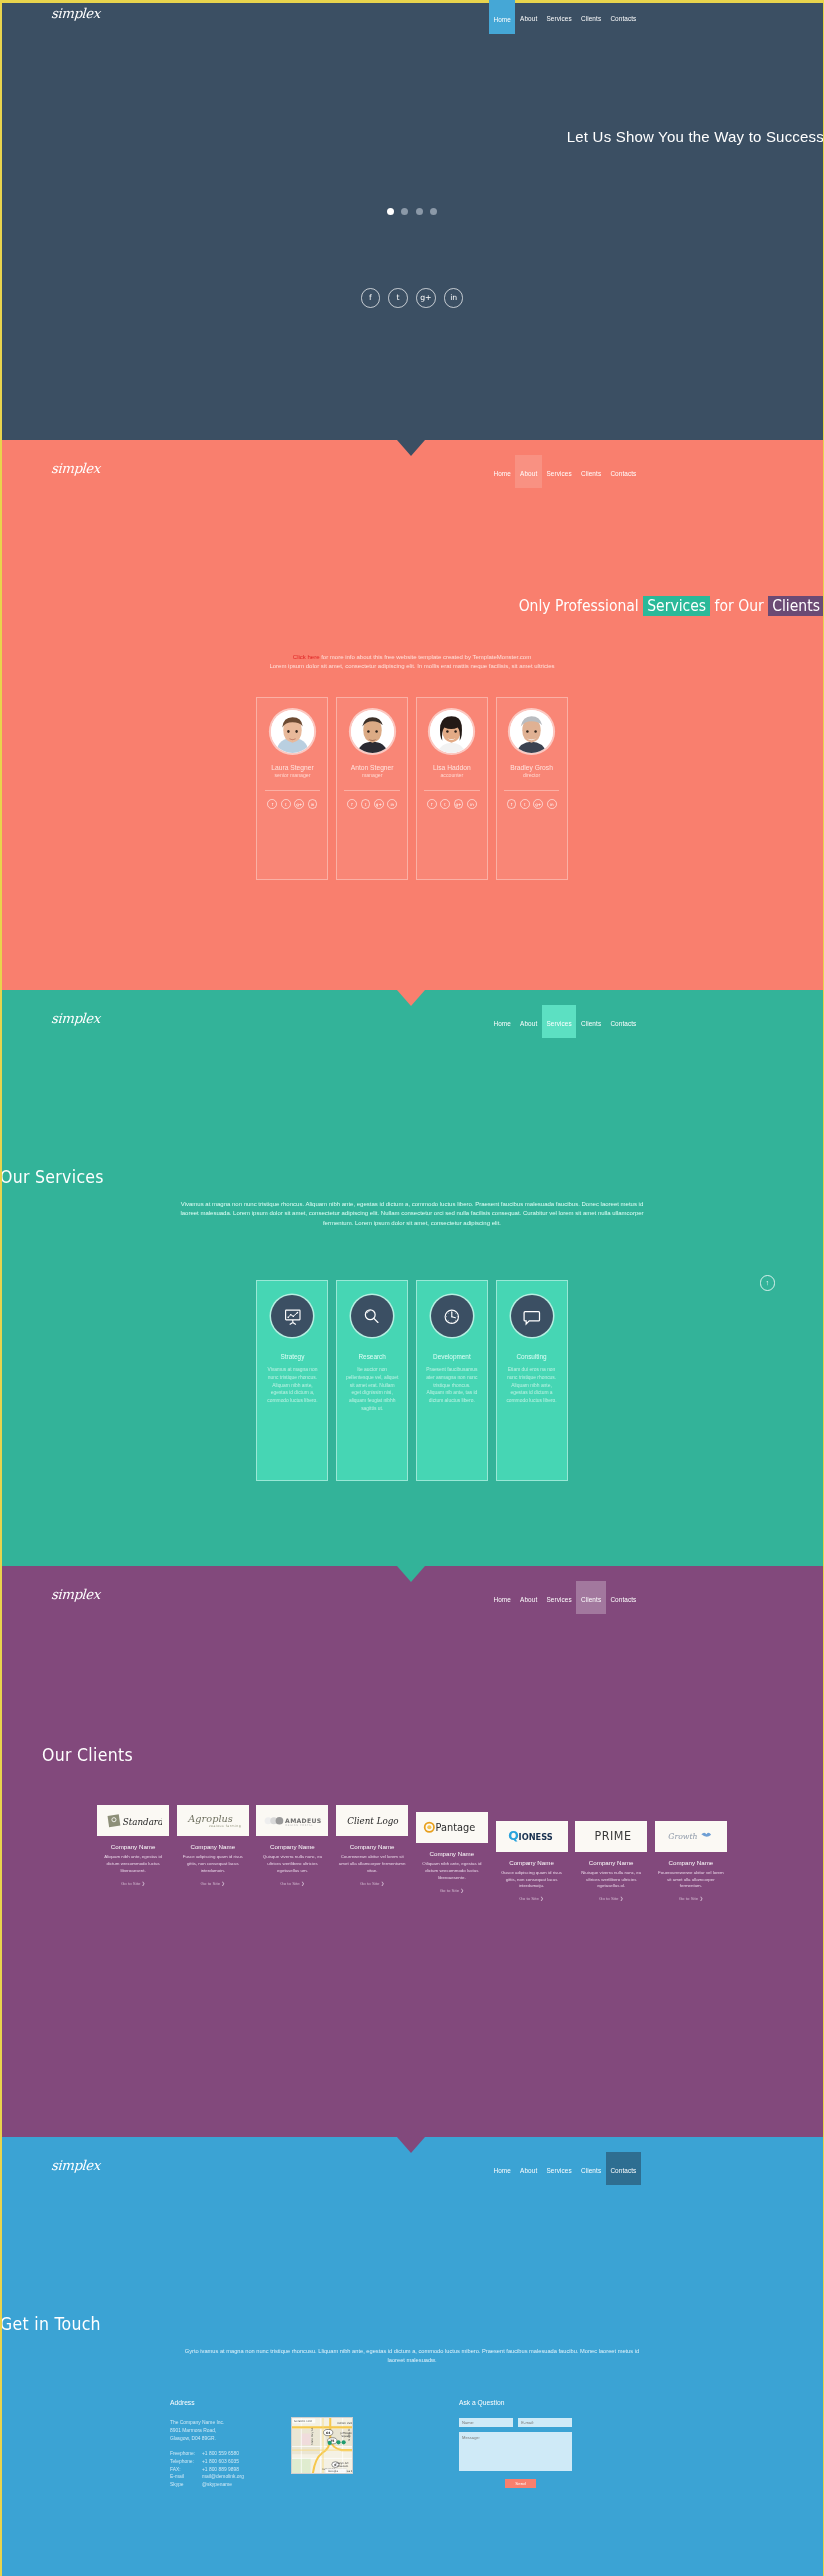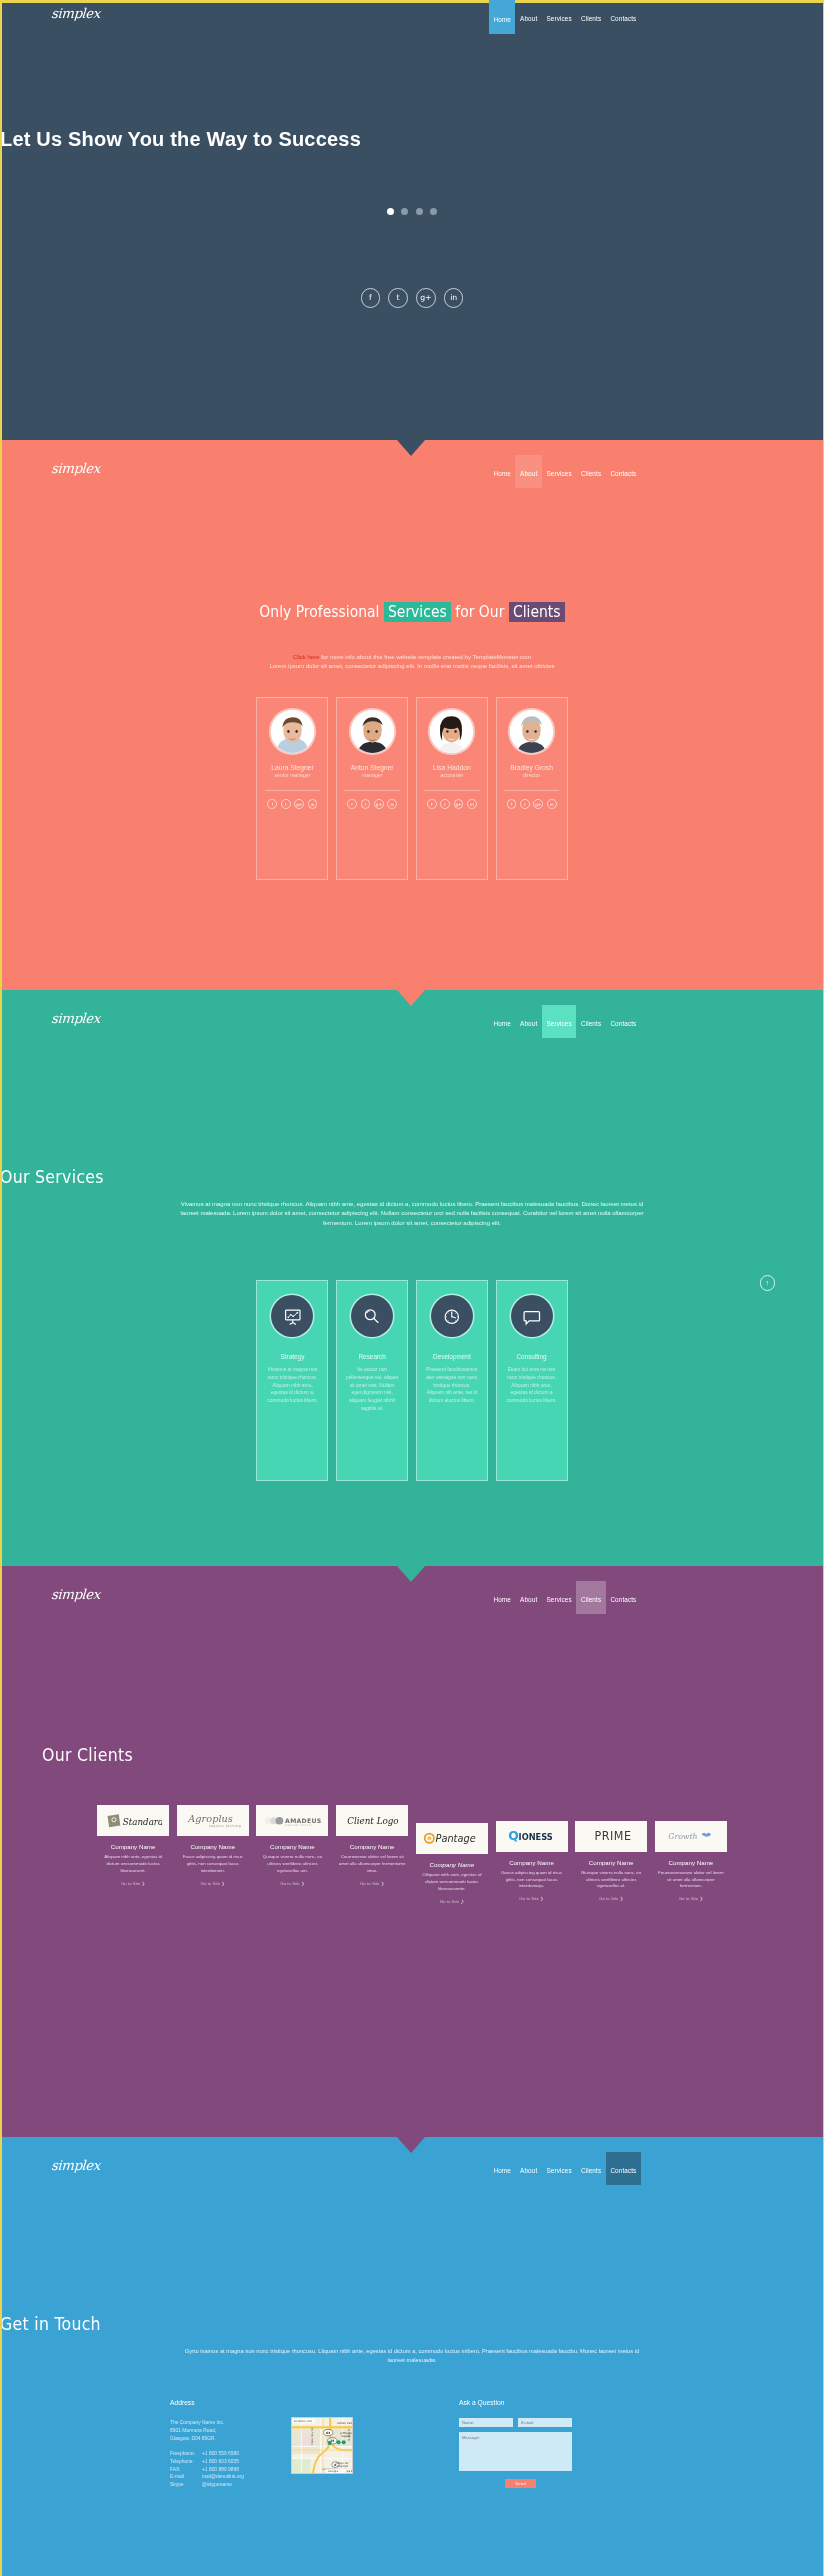--- a/index.html
+++ b/index.html
@@ -62,41 +62,41 @@
   .nav a.active-clients  { background:rgba(255,255,255,.26); padding-bottom:11.3px; margin-top:-3.1px; padding-top:15.5px;}
   .nav a.active-contacts { background:#2e6e91; padding-bottom:11.3px; margin-top:-3.1px; padding-top:15.5px;}
 
   
   .sec-title {
     text-align:left; color:#fff; font-size:17.5px; font-weight:normal;
     font-family:"DejaVu Sans Condensed","Liberation Sans", sans-serif;
     letter-spacing:0.3px;
   }
   .hero-title {
-    text-align:left; color:#fff; font-size:20px; font-weight:bold;
+    text-align:right; color:#fff; font-size:15px; font-weight:normal;
     letter-spacing:0.2px;
   }
 
   
   .home-inner { height:402px; position:relative; }
   .hero-title-pos { position:absolute; top:90px; width:100%; }
   .dots { position:absolute; top:170px; width:100%; display:flex; justify-content:center; gap:7.2px; }
   .dot { width:7.2px; height:7.2px; border-radius:50%; background:#8b99a8; }
   .dot.on { background:#ffffff; }
   .socials { position:absolute; top:250px; width:100%; display:flex; justify-content:center; gap:8.2px; }
   .soc {
     width:19.6px; height:19.6px; border-radius:50%; border:0.5px solid rgba(255,255,255,.7);
     display:flex; align-items:center; justify-content:center; color:#fff; font-size:7.7px;
     font-family:"DejaVu Sans", sans-serif;
   }
 
   
   .about-inner { height:515px; position:relative; }
   .about-h {
-    position:absolute; top:128px; width:100%; text-align:center; color:#fff;
+    position:absolute; top:122px; width:100%; text-align:right; color:#fff;
     font-size:15.5px; font-family:"DejaVu Sans Condensed","Liberation Sans", sans-serif;
   }
   .hl-green  { background:#2bb999; padding:1px 4.1px; }
   .hl-purple { background:#6b4a74; padding:1px 4.1px; }
   .about-p {
     position:absolute; top:178px; width:100%; text-align:center;
     color:#ffe2dc; font-size:6px; line-height:8.8px;
   }
   .clickhere { color:#e02424; }
   .team { position:absolute; top:222px; left:0; width:824px; display:flex; justify-content:center; gap:7.7px; }
@@ -506,21 +506,21 @@
           <div class="clogo">
             <svg width="62" height="15.5" viewBox="0 0 120 30">
               <text x="12" y="22" font-family="DejaVu Serif, serif" font-style="italic" font-size="17" fill="#1f1f1f">Client Logo</text>
             </svg>
           </div>
           <div class="cname">Company Name</div>
           <div class="cdesc">Courrewerwe abitur vel lorem sit amet ulla ullamcorper fermentumn vitae.</div>
           <div class="clink">Go to Site ❯</div>
         </div>
 
-        <div class="ccard" style="margin-top:24px;font-style:italic;">
+        <div class="ccard" style="margin-top:13px;">
           <div class="clogo">
             <svg width="62" height="16.5" viewBox="0 0 120 32">
               <circle cx="16" cy="16" r="9" fill="none" stroke="#e8a01e" stroke-width="3.4"></circle>
               <circle cx="16" cy="16" r="4" fill="#f5c451"></circle>
               <text x="28" y="24" font-family="DejaVu Sans, sans-serif" font-size="19" fill="#2c2c2c">Pantage</text>
             </svg>
           </div>
           <div class="cname">Company Name</div>
           <div class="cdesc">Oiliquam nibh ante, egestas id dictum wrecommodo luctus liberoaesente.</div>
           <div class="clink">Go to Site ❯</div>

